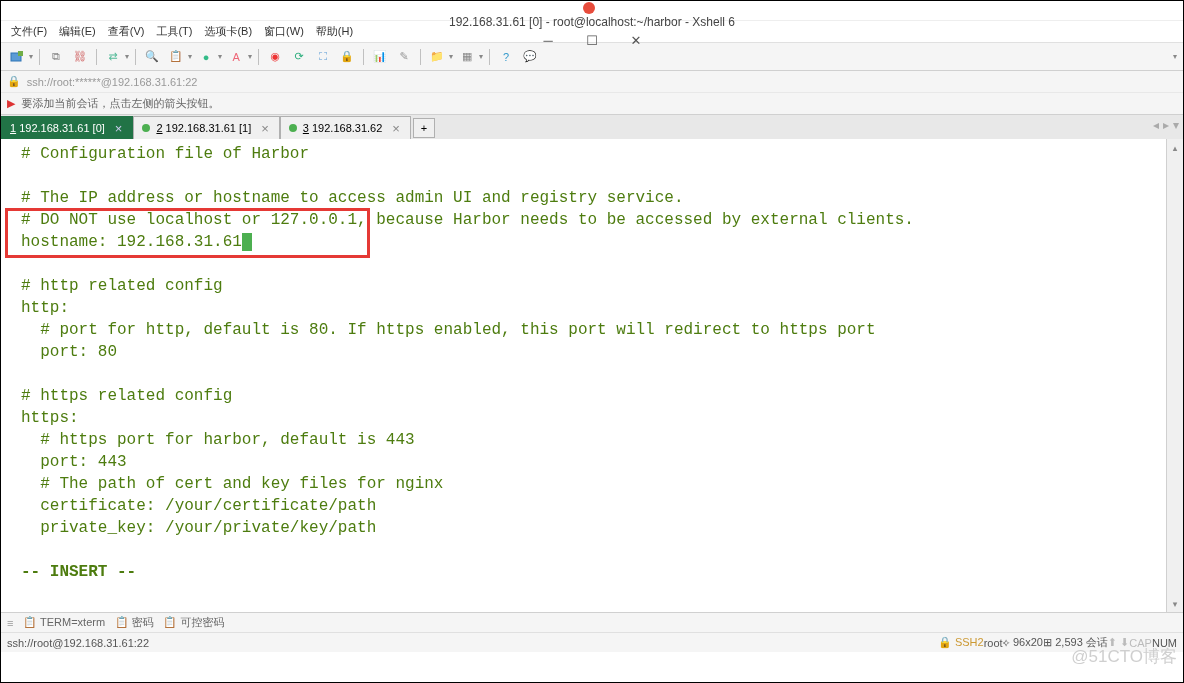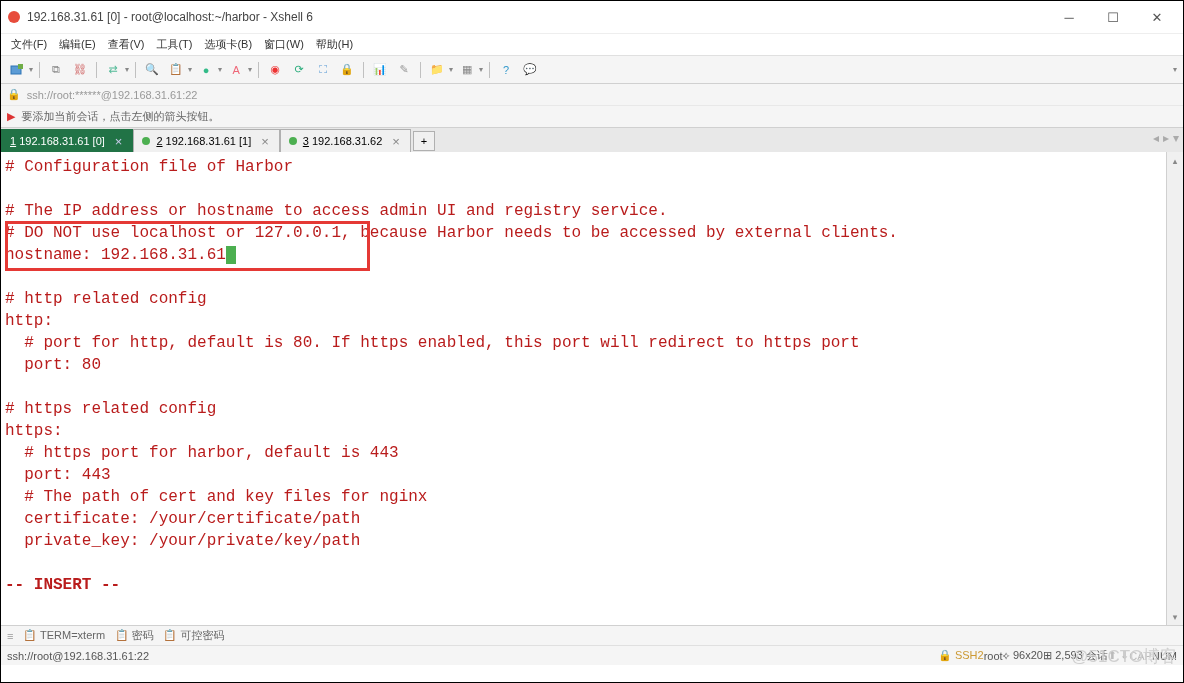--- a/index.html
+++ b/index.html
@@ -1,17 +1,17 @@
 <!DOCTYPE html>
 <html><head>
 <meta charset="utf-8">
 <style>
 * { margin:0; padding:0; box-sizing:border-box; }
 body { font-family:"Segoe UI",Tahoma,sans-serif; font-size:11px; background:#fff; width:1184px; height:683px; overflow:hidden; position:relative; border:1px solid #000; }
-.titlebar { height:33px; display:flex; align-items:center; padding:0 6px; background:#fff; border-bottom:1px solid #eee; }
+.titlebar { height:20px; display:flex; align-items:center; padding:0 6px; background:#fff; border-bottom:1px solid #eee;flex-direction:column; }
 .titlebar .icon { width:14px; height:14px; margin-right:6px; }
 .titlebar .title { flex:1; font-size:12px; color:#444; }
 .winbtns { display:flex; gap:4px; }
 .winbtn { width:40px; height:22px; display:flex; align-items:center; justify-content:center; color:#555; font-size:13px; cursor:pointer; }
 .menubar { height:22px; display:flex; align-items:center; padding:0 6px; gap:4px; background:#fff; border-bottom:1px solid #e0e0e0; }
 .menuitem { padding:2px 4px; color:#333; cursor:pointer; }
 .toolbar { height:28px; background:#f5f5f5; display:flex; align-items:center; padding:0 6px; gap:4px; border-bottom:1px solid #d0d0d0; }
 .tbtn { width:20px; height:20px; display:flex; align-items:center; justify-content:center; cursor:pointer; color:#666; }
 .tsep { width:1px; height:16px; background:#c0c0c0; margin:0 2px; }
 .tdrop { font-size:8px; color:#888; margin-left:-2px; }
@@ -23,21 +23,21 @@
 .tab .dot { width:8px; height:8px; border-radius:50%; }
 .tab .dot.green { background:#4caf50; }
 .tab .close { font-size:13px; color:#888; margin-left:4px; cursor:pointer; }
 .tab.active .close { color:#cce; }
 .addtab { width:22px; height:20px; background:#f0f0f0; border:1px solid #b0b0b0; display:flex; align-items:center; justify-content:center; margin-left:2px; cursor:pointer; margin-bottom:1px;}
 .tabnav { position:absolute; right:4px; top:3px; color:#aaa; font-size:12px; display:flex; gap:4px; }
 .term { position:relative; background:#fff; height:474px; overflow:hidden; border-bottom:1px solid #d0d0d0; }
 .termscroll { position:absolute; right:0; top:0; width:17px; height:100%; background:#f0f0f0; border-left:1px solid #d0d0d0; display:flex; flex-direction:column; }
 .scrollbtn { height:17px; display:flex; align-items:center; justify-content:center; color:#888; font-size:9px; }
 .scrolltrack { flex:1; }
-.termcontent { font-family:"Consolas","Courier New",monospace; font-size:16px; line-height:22px; padding:4px 4px; white-space:pre; color:#b91c1c; font-weight:500; }
+.termcontent { font-family:"Consolas","Courier New",monospace; font-size:16px; line-height:22px; padding:4px 20px; white-space:pre; color:#4d7c0f; font-weight:500; }
 .redbox { position:absolute; border:3px solid #e53935; }
 .cursor { display:inline-block; width:10px; height:18px; background:#4caf50; vertical-align:text-bottom; }
 .infobar { height:20px; background:#f5f5f5; display:flex; align-items:center; padding:0 6px; gap:10px; color:#666; border-bottom:1px solid #e0e0e0; }
 .ib-icon { font-size:11px; color:#999; }
 .statusbar { height:19px; background:#f5f5f5; display:flex; align-items:center; padding:0 6px; justify-content:space-between; color:#555; font-size:11px; }
 .statusright { display:flex; align-items:center; }
 .watermark { position:absolute; right:6px; bottom:14px; color:#cfcfcf; font-size:17px; z-index:2;}
 .underline { text-decoration:underline; }
 </style>
 </head>

